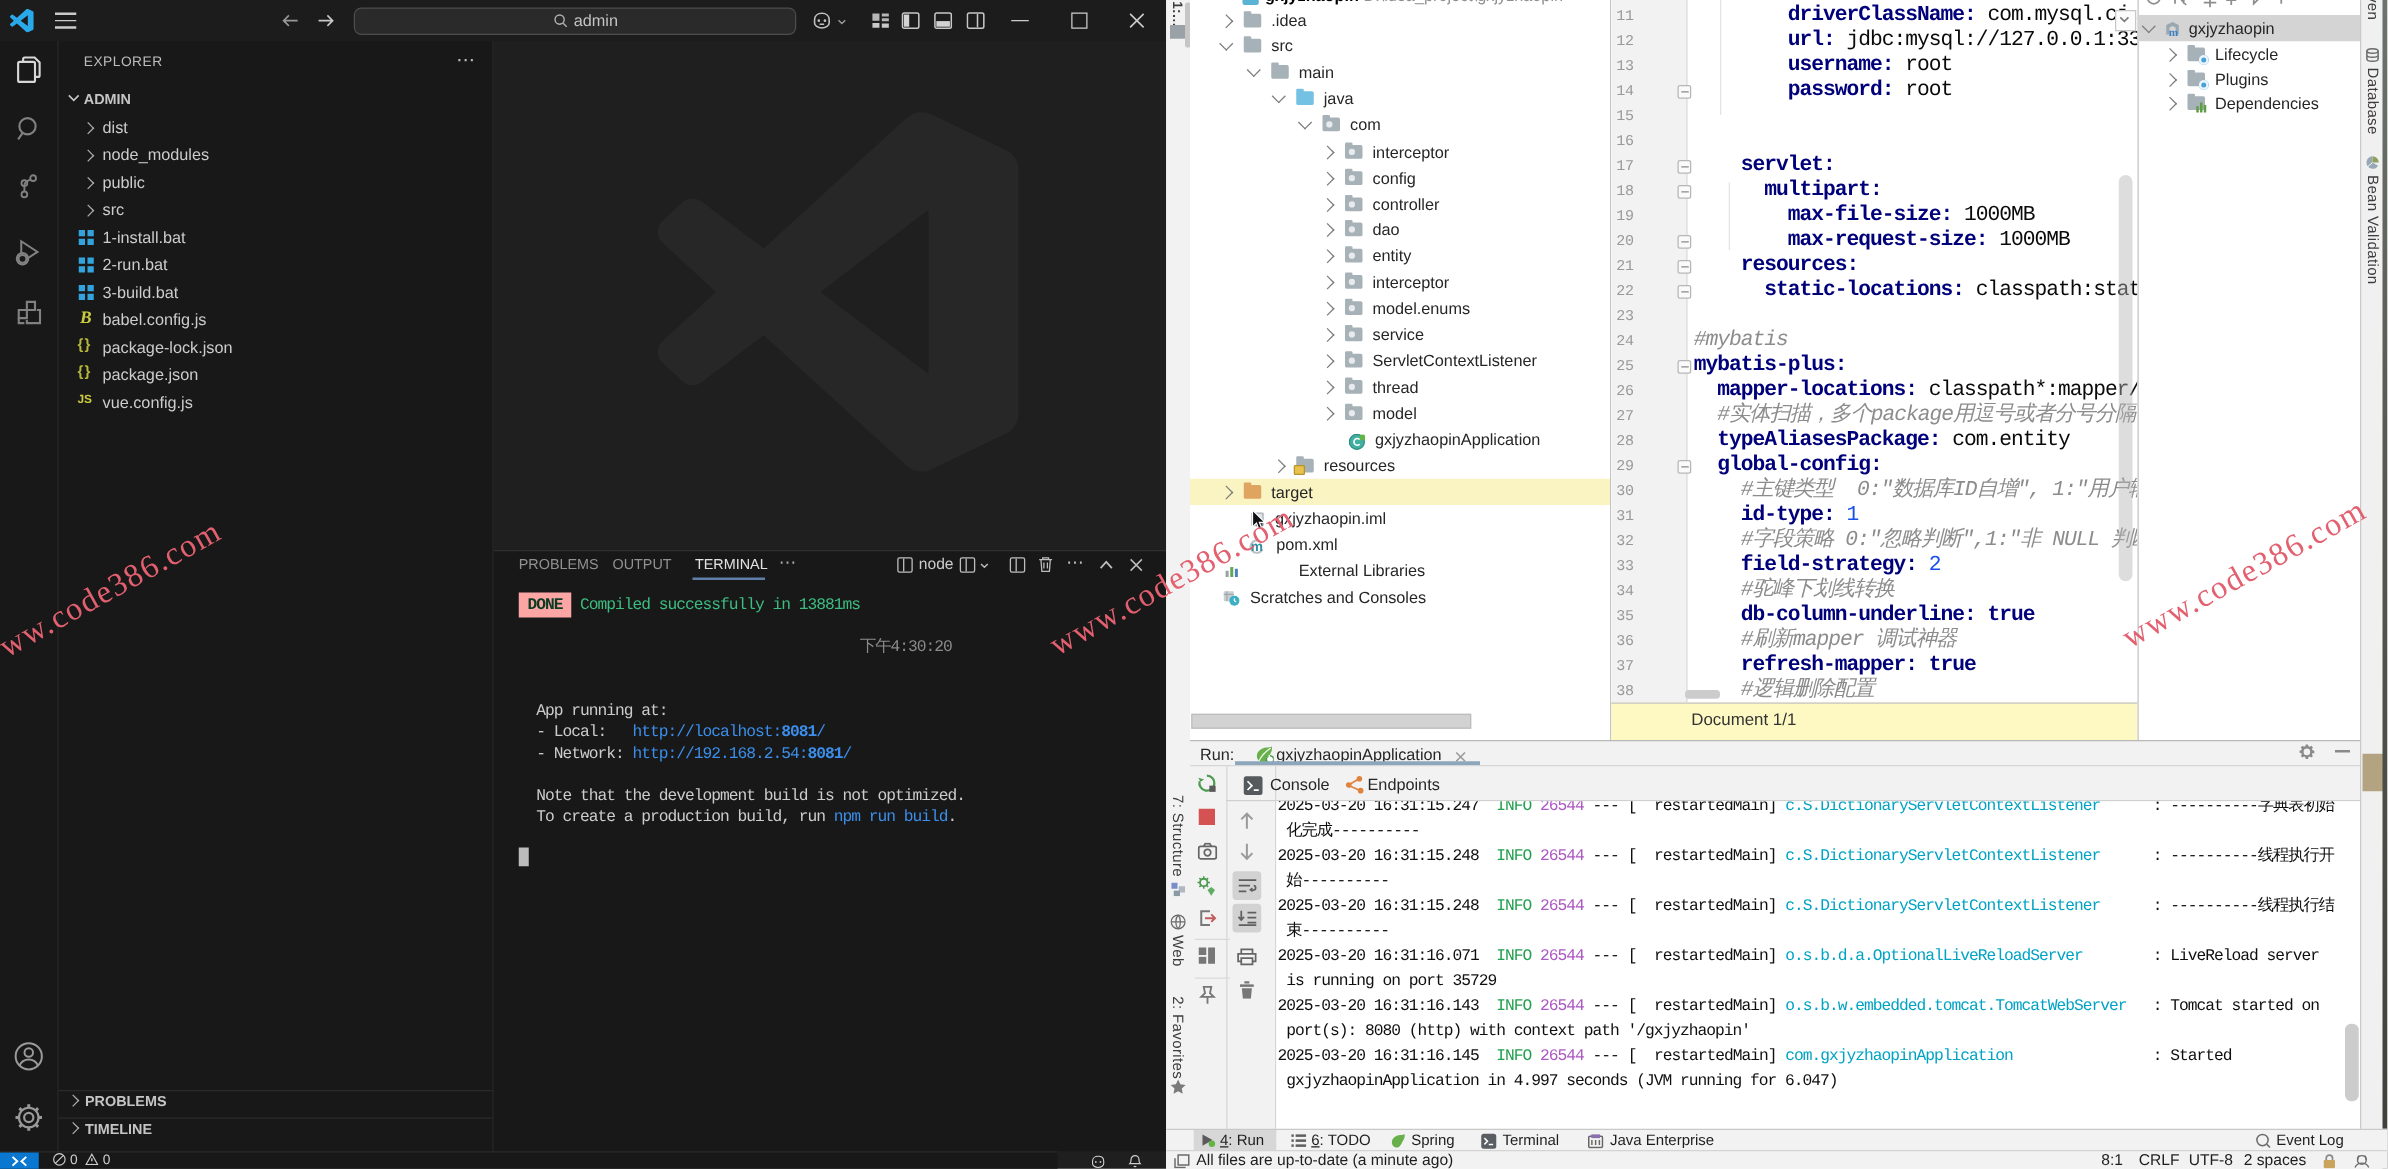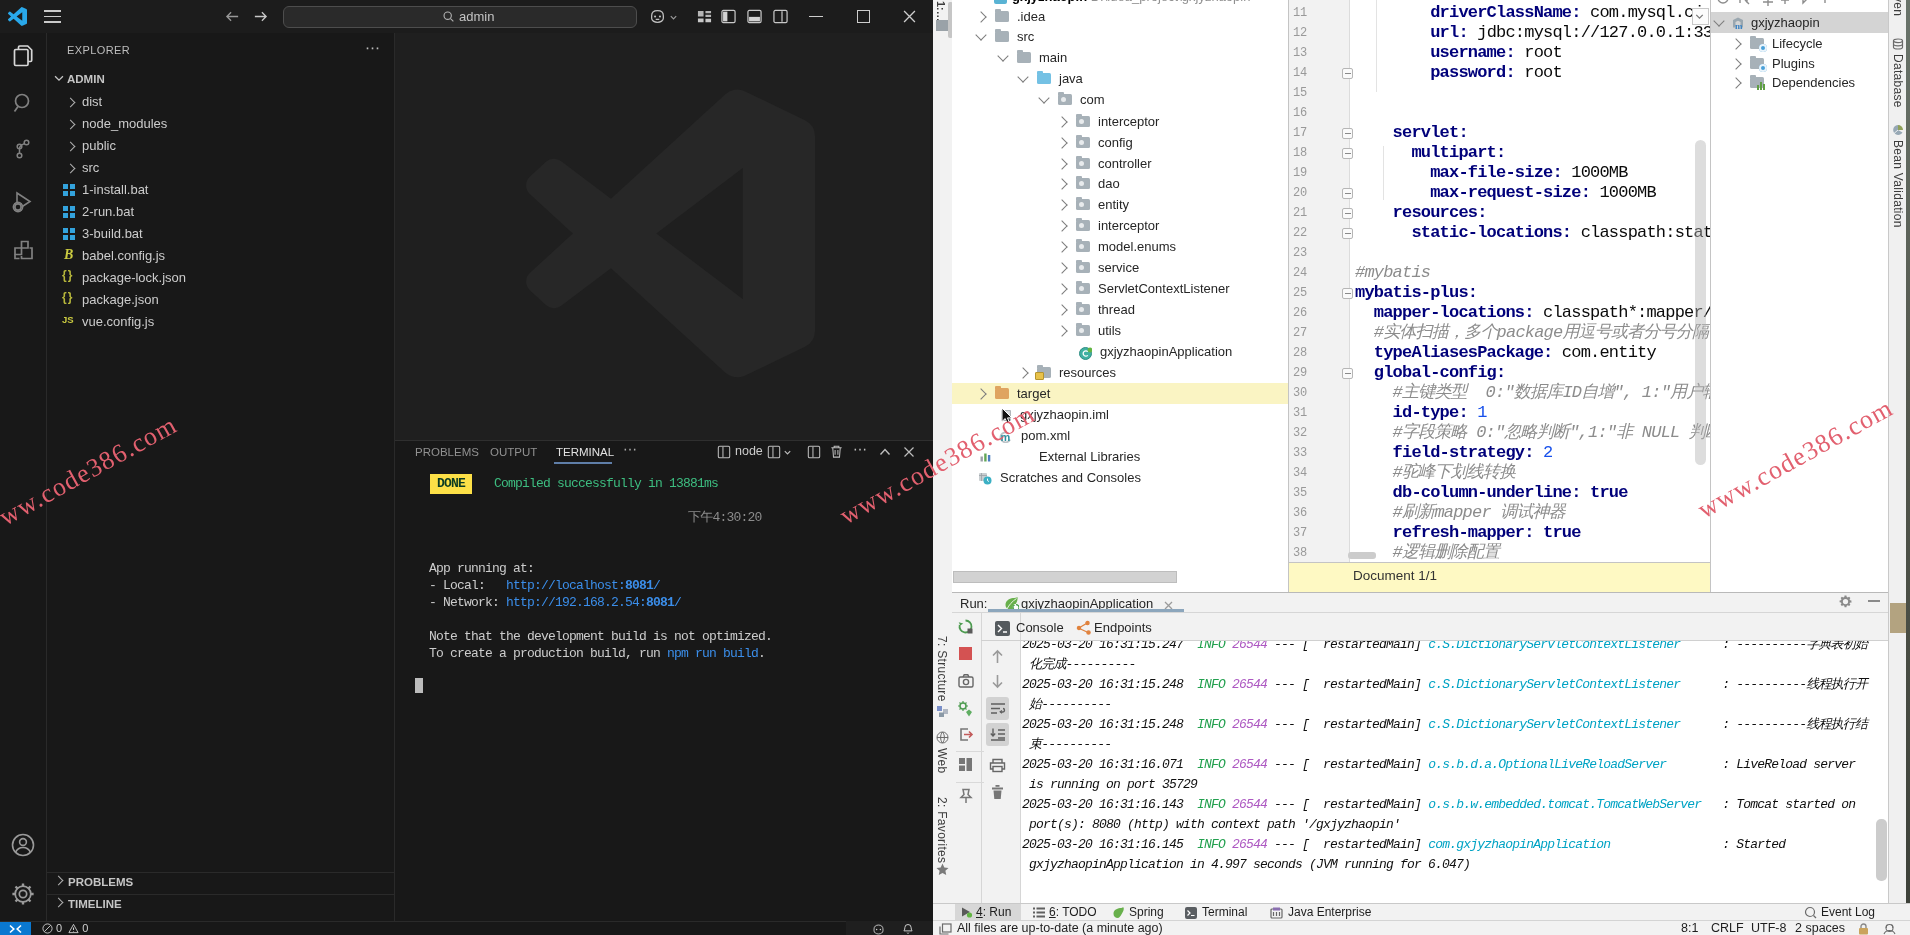--- a/index.html
+++ b/index.html
@@ -178,21 +178,21 @@
     <svg class="ab" style="left:434px;top:4px;" width="15" height="15" viewBox="0 0 16 16" fill="none" stroke="#bdbdbd" stroke-width="1.1">
         <path d="M2.5 4h11M5.5 4V2.5h5V4M4 4l.8 10h6.4L12 4M6.5 6.5v5M9.5 6.5v5"></path>
       </svg>
     <div class="ab" style="left:458px;top:1px;font-size:14px;color:#bdbdbd;">⋯</div>
     <svg class="ab" style="left:484px;top:7px;" width="12" height="10" viewBox="0 0 12 10" fill="none" stroke="#bdbdbd" stroke-width="1.4">
         <path d="m1.5 7.5 4.5-5 4.5 5"></path>
       </svg>
     <svg class="ab" style="left:508px;top:6px;" width="12" height="12" viewBox="0 0 12 12" stroke="#bdbdbd" stroke-width="1.2">
         <path d="M1.5 1.5l9 9M10.5 1.5l-9 9"></path>
       </svg>
-    <pre class="ab" style="left:20px;top:35px;font-size:13px;letter-spacing:-0.8px;line-height:17px;color:#cccccc;"><span style="background:#fde047;color:#0b3a22;font-weight:bold;display:inline-block;padding:1px 0 2px;margin:-1px 15px -2px;"> DONE </span> <span style="color:#3dbd80;">Compiled successfully in 13881ms</span>
+    <pre class="ab" style="left:20px;top:35px;font-size:13px;letter-spacing:-0.8px;line-height:17px;color:#cccccc;"><span style="background:#fca5a5;color:#0b3a22;font-weight:bold;display:inline-block;padding:1px 0 2px;margin:-1px 0 -2px;"> DONE </span> <span style="color:#3dbd80;">Compiled successfully in 13881ms</span>
 
 <span style="color:#8b8b8b;">                                       下午4:30:20</span>
 
 
   App running at:
   - Local:   <span style="color:#3b8eea;">http://localhost:<b>8081</b>/</span>
   - Network: <span style="color:#3b8eea;">http://192.168.2.54:<b>8081</b>/</span>
 
   Note that the development build is not optimized.
   To create a production build, run <span style="color:#3b8eea;">npm run build</span>.
@@ -328,21 +328,21 @@
         <span class="tl">ServletContextListener</span>
       </div>
     <div class="ab ir" style="left:106px;top:299px;">
         <span class="tc r"></span>
         <i class="fo g dot"></i>
         <span class="tl">thread</span>
       </div>
     <div class="ab ir" style="left:106px;top:320px;">
         <span class="tc r"></span>
         <i class="fo g dot"></i>
-        <span class="tl">utils</span>
+        <span class="tl">model</span>
       </div>
     <div class="ab ir" style="left:127px;top:341px;">
         <svg width="13" height="13" viewBox="0 0 13 13" style="margin-top:3px;">
           <circle cx="6.5" cy="6.5" r="6" fill="#40b0a2"></circle>
           <circle cx="6.5" cy="6.5" r="6" fill="none" stroke="#2e8d83"></circle>
           <path d="M8.8 4.6a2.7 2.7 0 1 0 0 3.8" fill="none" stroke="#fff" stroke-width="1.3"></path>
           <circle cx="11" cy="3" r="2.4" fill="#62b543"></circle>
         </svg>
         <span class="tl">gxjyzhaopinApplication</span>
       </div>
@@ -619,21 +619,21 @@
     <svg class="ab" style="left:124px;top:27px;" width="16" height="16" viewBox="0 0 16 16" fill="none" stroke="#e0823d" stroke-width="1.3">
         <circle cx="3" cy="8" r="1.6" fill="#e0823d"></circle>
         <circle cx="11.5" cy="3" r="1.6" fill="#e0823d"></circle>
         <circle cx="12.5" cy="12.5" r="1.6" fill="#e0823d"></circle>
         <path d="M4.5 7 10 3.8M4.5 9l6.5 3"></path>
       </svg>
     <div class="ab" style="left:142px;top:27px;">Endpoints</div>
     <div class="ab" style="left:29px;top:47px;width:907px;height:1px;background:#d0d0d0;"></div>
 
     <div class="ab" style="left:69px;top:48px;width:867px;height:263px;background:#fff;overflow:hidden;">
-      <pre class="ab mono" style="left:1px;top:-6px;font-size:13px;letter-spacing:-0.8px;line-height:20px;color:#0f0f0f;font-style:italic;"><span class="ts">2025-03-20 16:31:15.247</span>  <span class="lv">INFO</span> <span class="pid">26544</span> --- [  restartedMain] <span class="lg">c.S.DictionaryServletContextListener</span>      : ----------字典表初始
+      <pre class="ab mono" style="left:1px;top:-6px;font-size:13px;letter-spacing:-0.8px;line-height:20px;color:#0f0f0f;"><span class="ts">2025-03-20 16:31:15.247</span>  <span class="lv">INFO</span> <span class="pid">26544</span> --- [  restartedMain] <span class="lg">c.S.DictionaryServletContextListener</span>      : ----------字典表初始
  化完成----------
 <span class="ts">2025-03-20 16:31:15.248</span>  <span class="lv">INFO</span> <span class="pid">26544</span> --- [  restartedMain] <span class="lg">c.S.DictionaryServletContextListener</span>      : ----------线程执行开
  始----------
 <span class="ts">2025-03-20 16:31:15.248</span>  <span class="lv">INFO</span> <span class="pid">26544</span> --- [  restartedMain] <span class="lg">c.S.DictionaryServletContextListener</span>      : ----------线程执行结
  束----------
 <span class="ts">2025-03-20 16:31:16.071</span>  <span class="lv">INFO</span> <span class="pid">26544</span> --- [  restartedMain] <span class="lg">o.s.b.d.a.OptionalLiveReloadServer</span>        : LiveReload server
  is running on port 35729
 <span class="ts">2025-03-20 16:31:16.143</span>  <span class="lv">INFO</span> <span class="pid">26544</span> --- [  restartedMain] <span class="lg">o.s.b.w.embedded.tomcat.TomcatWebServer</span>   : Tomcat started on
  port(s): 8080 (http) with context path '/gxjyzhaopin'
 <span class="ts">2025-03-20 16:31:16.145</span>  <span class="lv">INFO</span> <span class="pid">26544</span> --- [  restartedMain] <span class="lg">com.gxjyzhaopinApplication</span>                : Started

